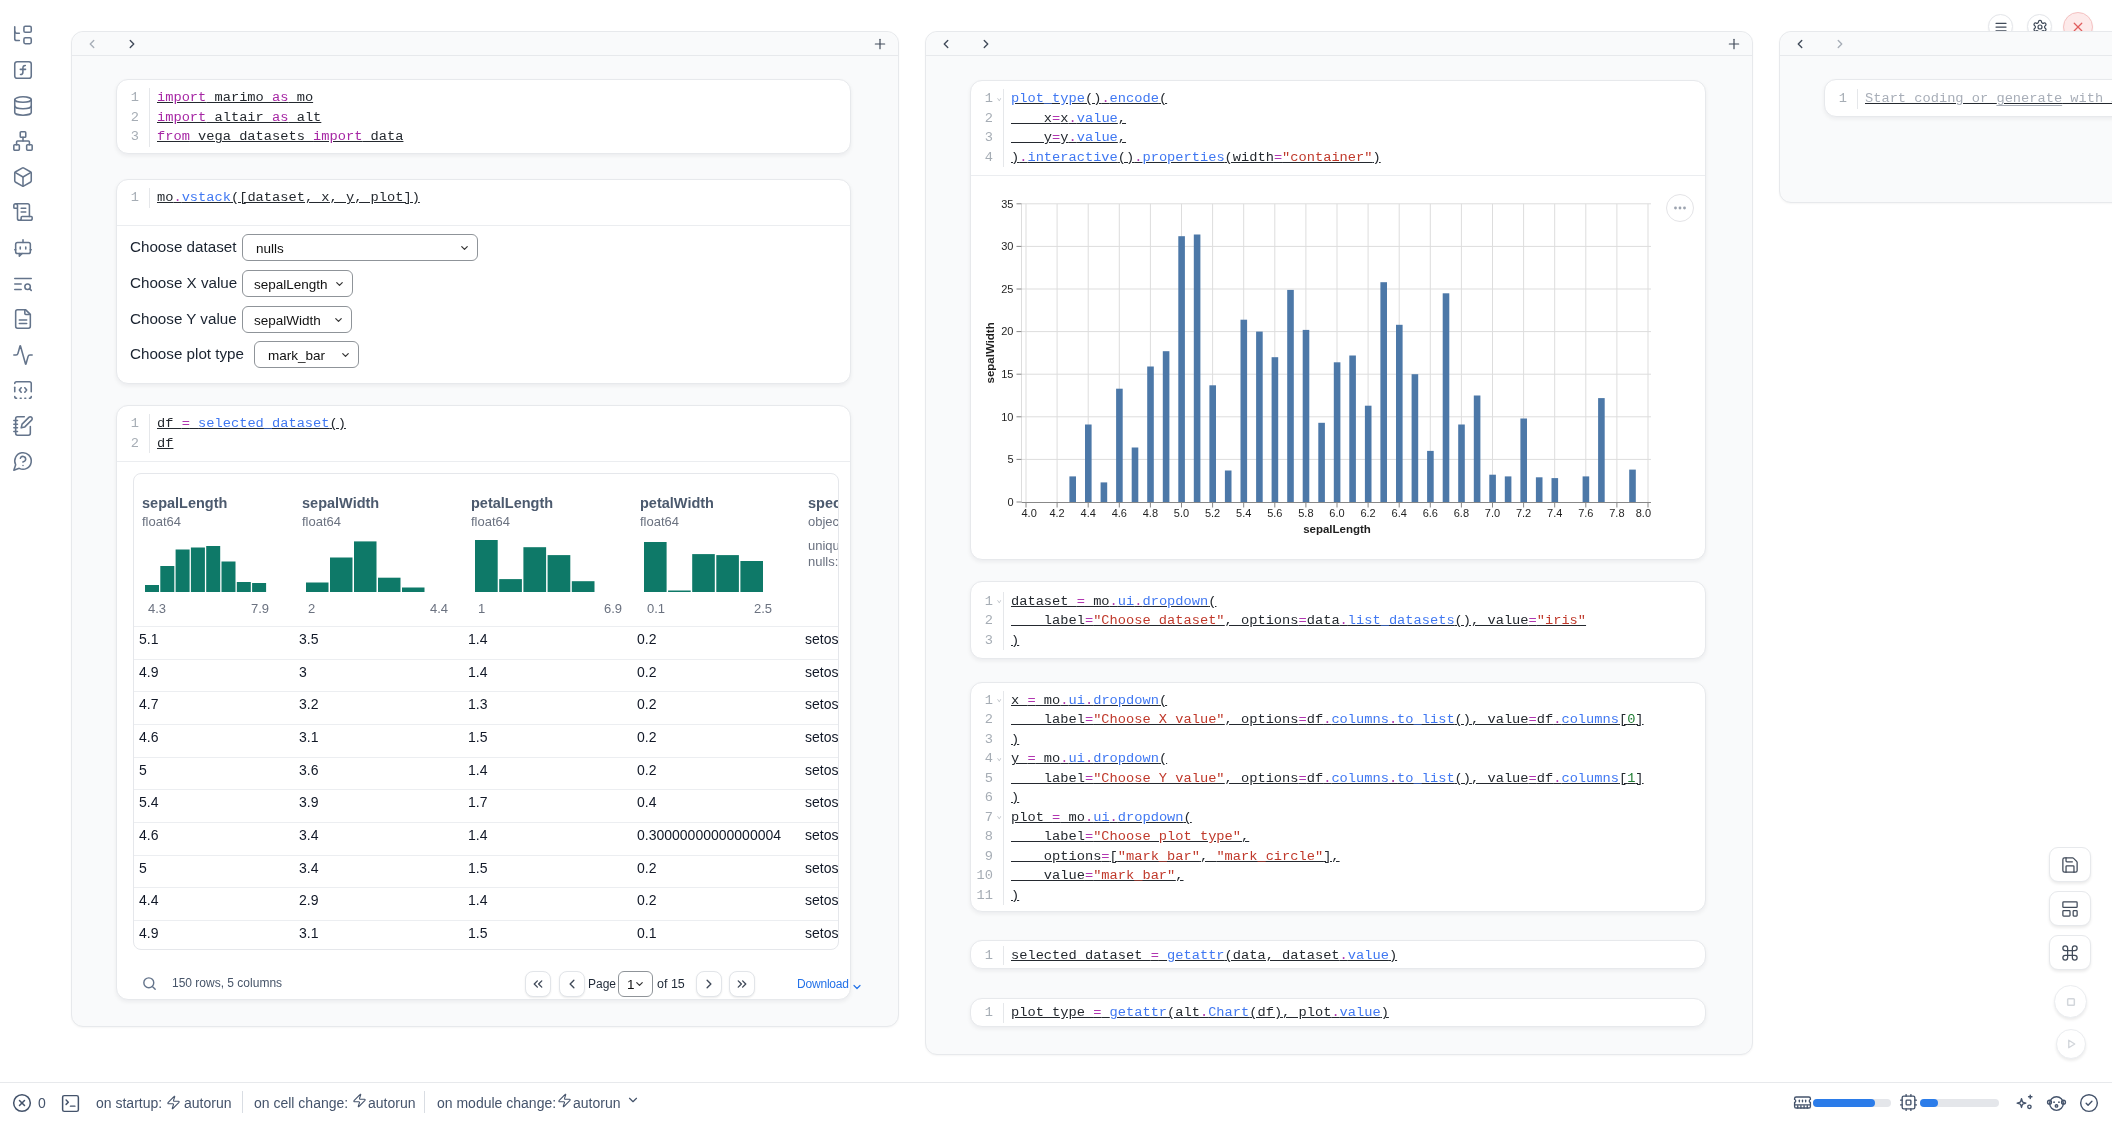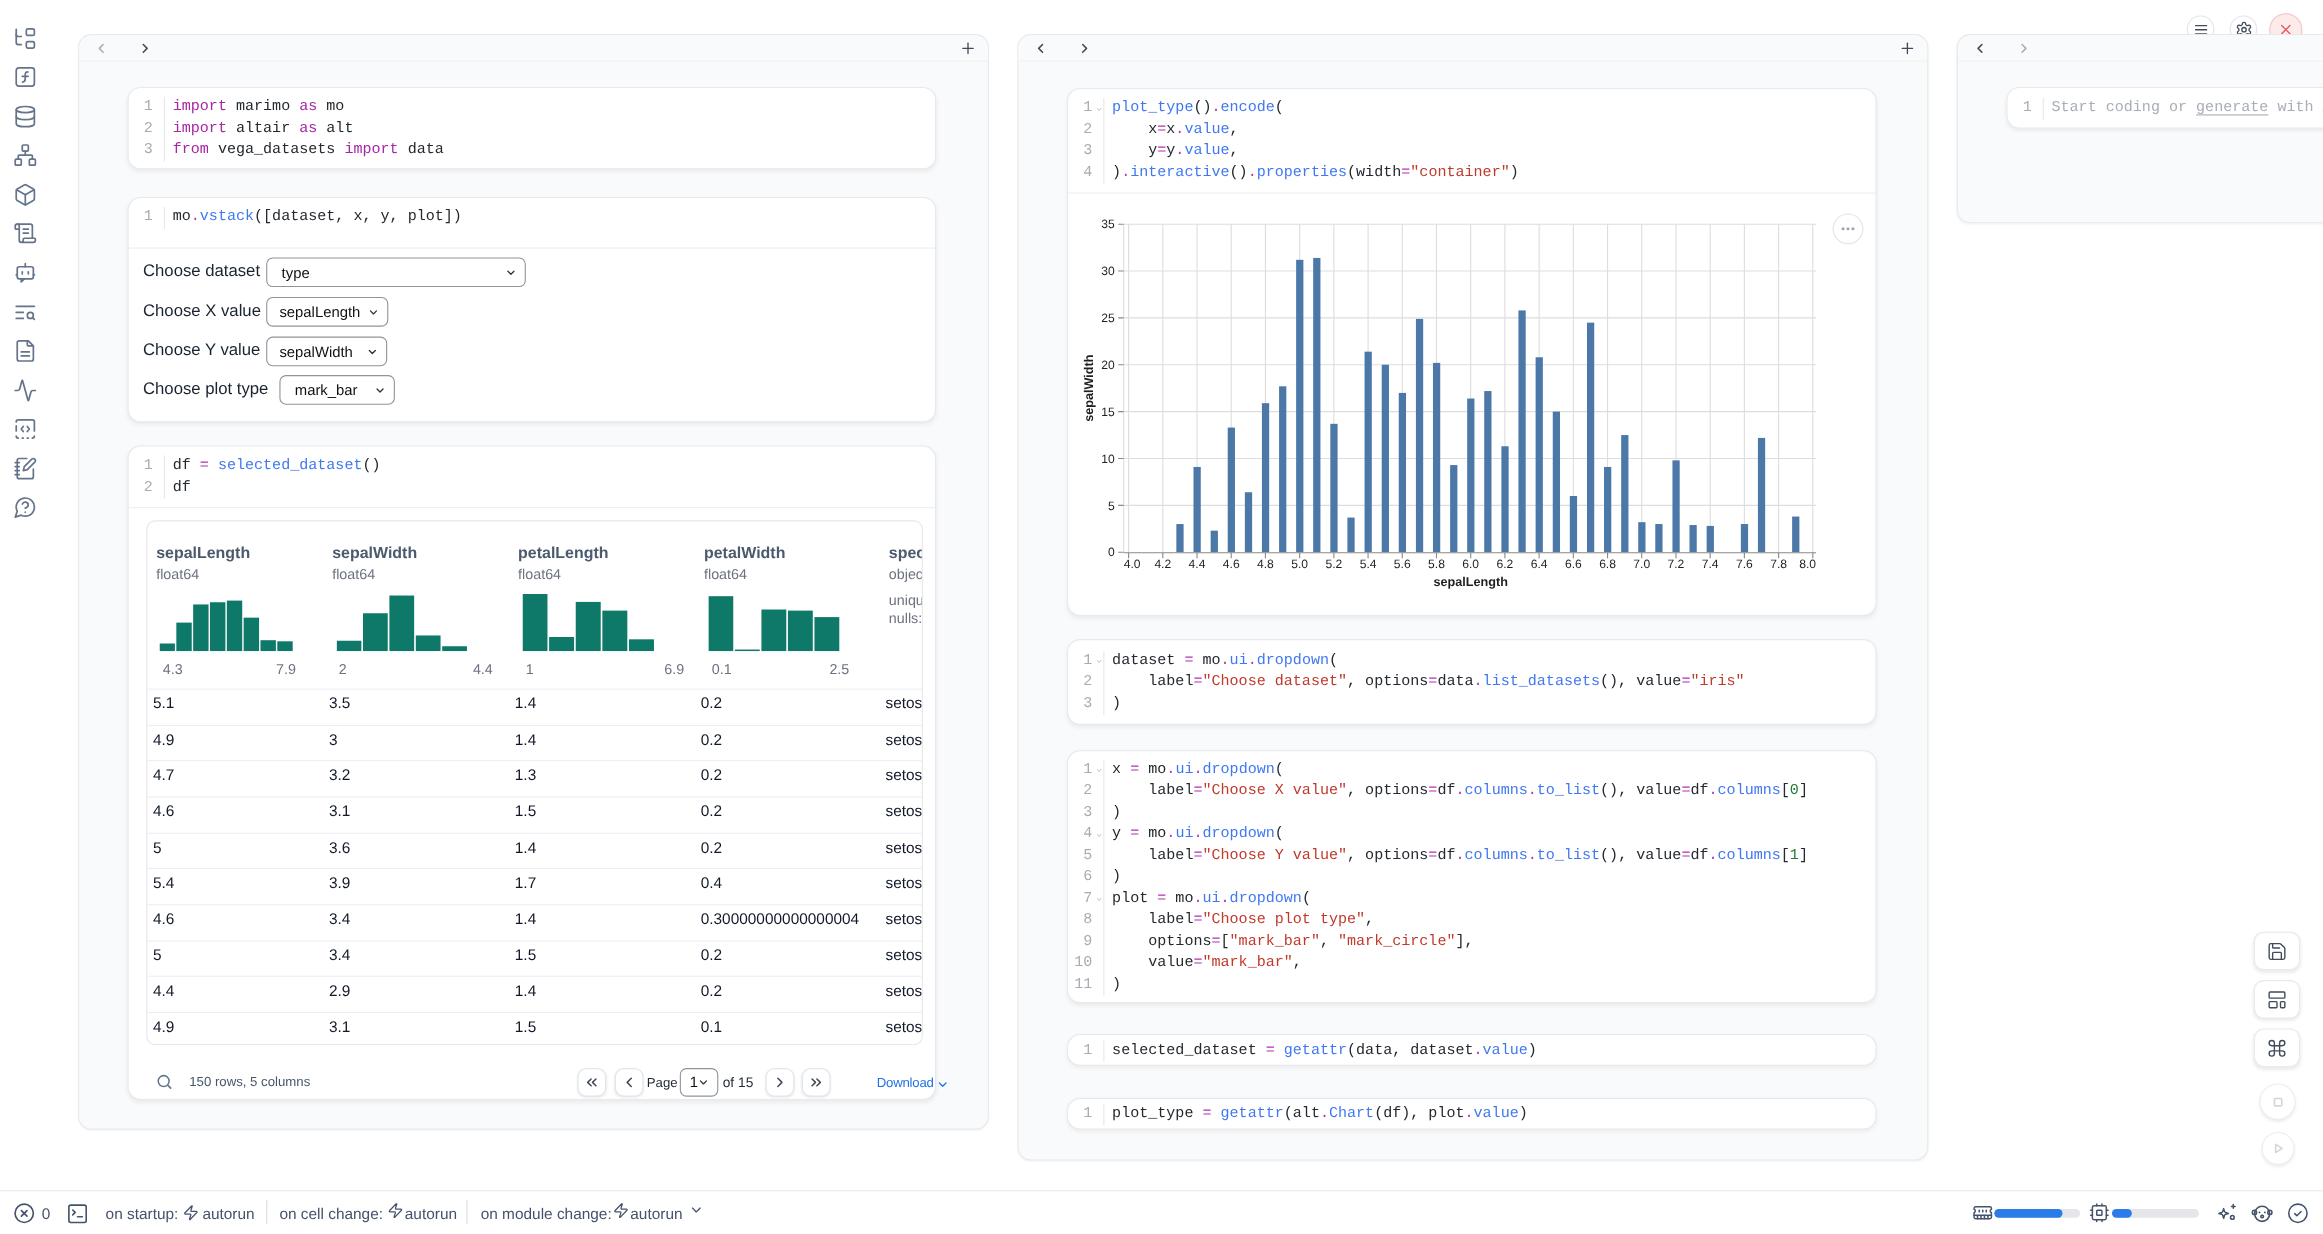--- a/index.html
+++ b/index.html
@@ -9,21 +9,21 @@
 .topbar { position:absolute; left:0; top:0; right:0; height:24px; background:#f9fafb;
   border-bottom:1px solid #e7e9ec; border-radius:12px 12px 0 0; }
 .cell { position:absolute; background:#fff; border:1px solid #e7e9ec; border-radius:12px;
   box-shadow:0 2px 4px rgba(15,23,42,.06); }
 .code { position:absolute; display:flex; font-family:"Liberation Mono", monospace;
   font-size:13.7px; line-height:19.5px; color:#24292f; }
 .gut { width:33px; flex:0 0 33px; text-align:right; padding-right:10px; color:#a6adb5;
   border-right:1px solid #e5e7ea; position:relative; }
 .ln { height:19.5px; }
 .fold { position:absolute; right:1px; font-size:9px; color:#b3b9c0; line-height:9px; }
-.cbody { padding-left:7px; white-space:pre; }
+.cbody { padding-left:7px; white-space:pre;text-decoration:underline; }
 .cl { height:19.5px; }
 .k { color:#a626a4; font-style:normal; }
 .f { color:#4078f2; font-style:normal; }
 .o { color:#b136b1; font-style:normal; }
 .s { color:#c0392b; font-style:normal; }
 .n { color:#1f7d32; font-style:normal; }
 .out { position:absolute; left:0; right:0; border-top:1px solid #ebedf0; }
 .lbl { position:absolute; font-size:15.2px; color:#1a2330; }
 .sel { position:absolute; background:#fff; border:1px solid #8f9499; border-radius:6px;
   font-size:13.5px; color:#111; }
@@ -188,21 +188,21 @@
 <div class="cell" style="left:44px;top:147px;width:735px;height:205px">
 <div class="code" style="left:0px;top:0px;width:735px;padding-top:8px;padding-bottom:8px">
         <div class="gut">
           <div class="ln">1</div>
         </div>
         <div class="cbody"><div class="cl">mo<i class="o">.</i><i class="f">vstack</i>([dataset, x, y, plot])</div></div>
       </div>
 <div class="out" style="top:45px;height:160px">
 <div class="lbl" style="left:13px;top:12px">Choose dataset</div>
 <div class="sel" style="left:125px;top:8px;width:236px;height:27px">
-          <span style="left:13px">type</span>
+          <span style="left:13px">nulls</span>
           <svg width="11" height="11" viewBox="0 0 24 24" fill="none" stroke="#333" stroke-width="2.6" stroke-linecap="round" stroke-linejoin="round">
             <path d="m6 9 6 6 6-6"></path>
           </svg>
         </div>
 <div class="lbl" style="left:13px;top:48px">Choose X value</div>
 <div class="sel" style="left:125px;top:44px;width:111px;height:27px">
           <span style="left:11px">sepalLength</span>
           <svg width="11" height="11" viewBox="0 0 24 24" fill="none" stroke="#333" stroke-width="2.6" stroke-linecap="round" stroke-linejoin="round">
             <path d="m6 9 6 6 6-6"></path>
           </svg>

